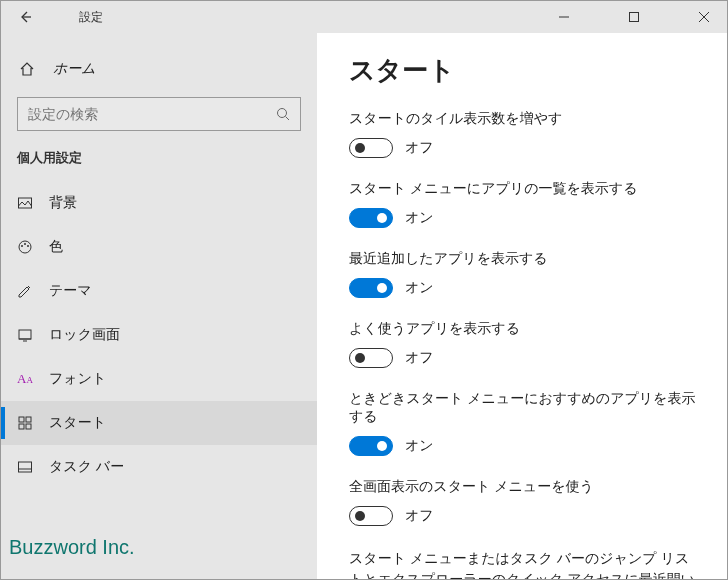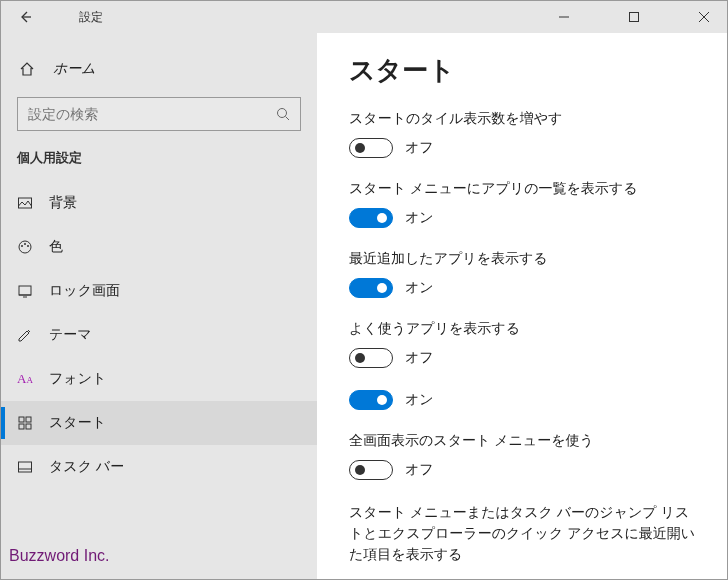--- a/index.html
+++ b/index.html
@@ -17,21 +17,21 @@
 .home-row .label { margin-left:16px; font-size:14px; color:#222; }
 .searchbox { margin:0 16px 18px 16px; height:34px; border:1px solid #999; background:#e9e9e9; display:flex; align-items:center; }
 .search-input { flex:1; border:none; background:transparent; height:100%; padding:0 10px; font-size:14px; outline:none; color:#555; }
 .search-icon { width:34px; display:flex; justify-content:center; color:#555; }
 .category { padding:0 16px; font-size:13px; font-weight:600; color:#333; margin-bottom:14px; }
 .nav-item { display:flex; align-items:center; height:44px; padding:0 16px; position:relative; }
 .nav-item .icon { width:20px; display:flex; justify-content:flex-start; color:#a21caf; }
 .nav-item .label { margin-left:12px; font-size:14px; color:#222; }
 .nav-item.selected { background:#d8d8d8; }
 .nav-item.selected::before { content:""; position:absolute; left:0; top:6px; bottom:6px; width:4px; background:#0078d7; }
-.watermark { position:absolute; left:8px; bottom:14px; font-size:16px; color:#701a75; }
+.watermark { position:absolute; left:8px; bottom:20px; font-size:20px; color:#0f766e; }
 .content { flex:1; padding:20px 24px 0 32px; overflow:hidden; }
 .page-title { font-size:26px; font-weight:600; color:#222; margin-bottom:22px; }
 .setting { margin-bottom:22px; }
 .setting-label { font-size:14px; color:#222; margin-bottom:10px; }
 .toggle-row { display:flex; align-items:center; }
 .toggle { width:44px; height:20px; border-radius:10px; border:1px solid #333; position:relative; background:#fff; }
 .toggle .knob { position:absolute; width:10px; height:10px; border-radius:50%; background:#333; top:4px; left:5px; }
 .toggle.on { background:#0078d7; border-color:#0078d7; }
 .toggle.on .knob { background:#fff; left:auto; right:5px; }
 .toggle-text { margin-left:12px; font-size:14px; color:#222; }
@@ -105,34 +105,34 @@
             <circle cx="5" cy="7" r="1" fill="#333"></circle>
             <circle cx="8" cy="5" r="1" fill="#333"></circle>
             <circle cx="11" cy="7" r="1" fill="#333"></circle>
           </svg>
         </span>
       <span class="label">色</span>
     </div>
     <div class="nav-item">
       <span class="icon">
           <svg width="16" height="16" viewBox="0 0 16 16">
+            <path d="M2 12 L10 4 L12 6 L4 14 L2 14 Z" fill="none" stroke="#333"></path>
+            <path d="M11 3 L13 5" stroke="#333"></path>
+          </svg>
+        </span>
+      <span class="label">テーマ</span>
+    </div>
+    <div class="nav-item">
+      <span class="icon">
+          <svg width="16" height="16" viewBox="0 0 16 16">
             <rect x="2" y="3" width="12" height="9" fill="none" stroke="#333"></rect>
             <path d="M2 12 H14 M6 14 H10" stroke="#333"></path>
           </svg>
         </span>
       <span class="label">ロック画面</span>
-    </div>
-    <div class="nav-item">
-      <span class="icon">
-          <svg width="16" height="16" viewBox="0 0 16 16">
-            <path d="M2 12 L10 4 L12 6 L4 14 L2 14 Z" fill="none" stroke="#333"></path>
-            <path d="M11 3 L13 5" stroke="#333"></path>
-          </svg>
-        </span>
-      <span class="label">テーマ</span>
     </div>
     <div class="nav-item">
       <span class="icon">
           <span style="font-size:13px;font-family:serif;">A<span style="font-size:9px;">A</span></span>
         </span>
       <span class="label">フォント</span>
     </div>
     <div class="nav-item selected">
       <span class="icon">
           <svg width="16" height="16" viewBox="0 0 16 16">
@@ -190,20 +190,21 @@
         <div class="setting">
           <div class="setting-label">よく使うアプリを表示する</div>
           <div class="toggle-row">
             <div class="toggle">
               <div class="knob"></div>
             </div>
             <span class="toggle-text">オフ</span>
           </div>
         </div>
         <div class="setting">
+          <div class="setting-label">ときどきスタート メニューにおすすめのアプリを表示する</div>
           <div class="toggle-row">
             <div class="toggle on">
               <div class="knob"></div>
             </div>
             <span class="toggle-text">オン</span>
           </div>
         </div>
         <div class="setting">
           <div class="setting-label">全画面表示のスタート メニューを使う</div>
           <div class="toggle-row">

